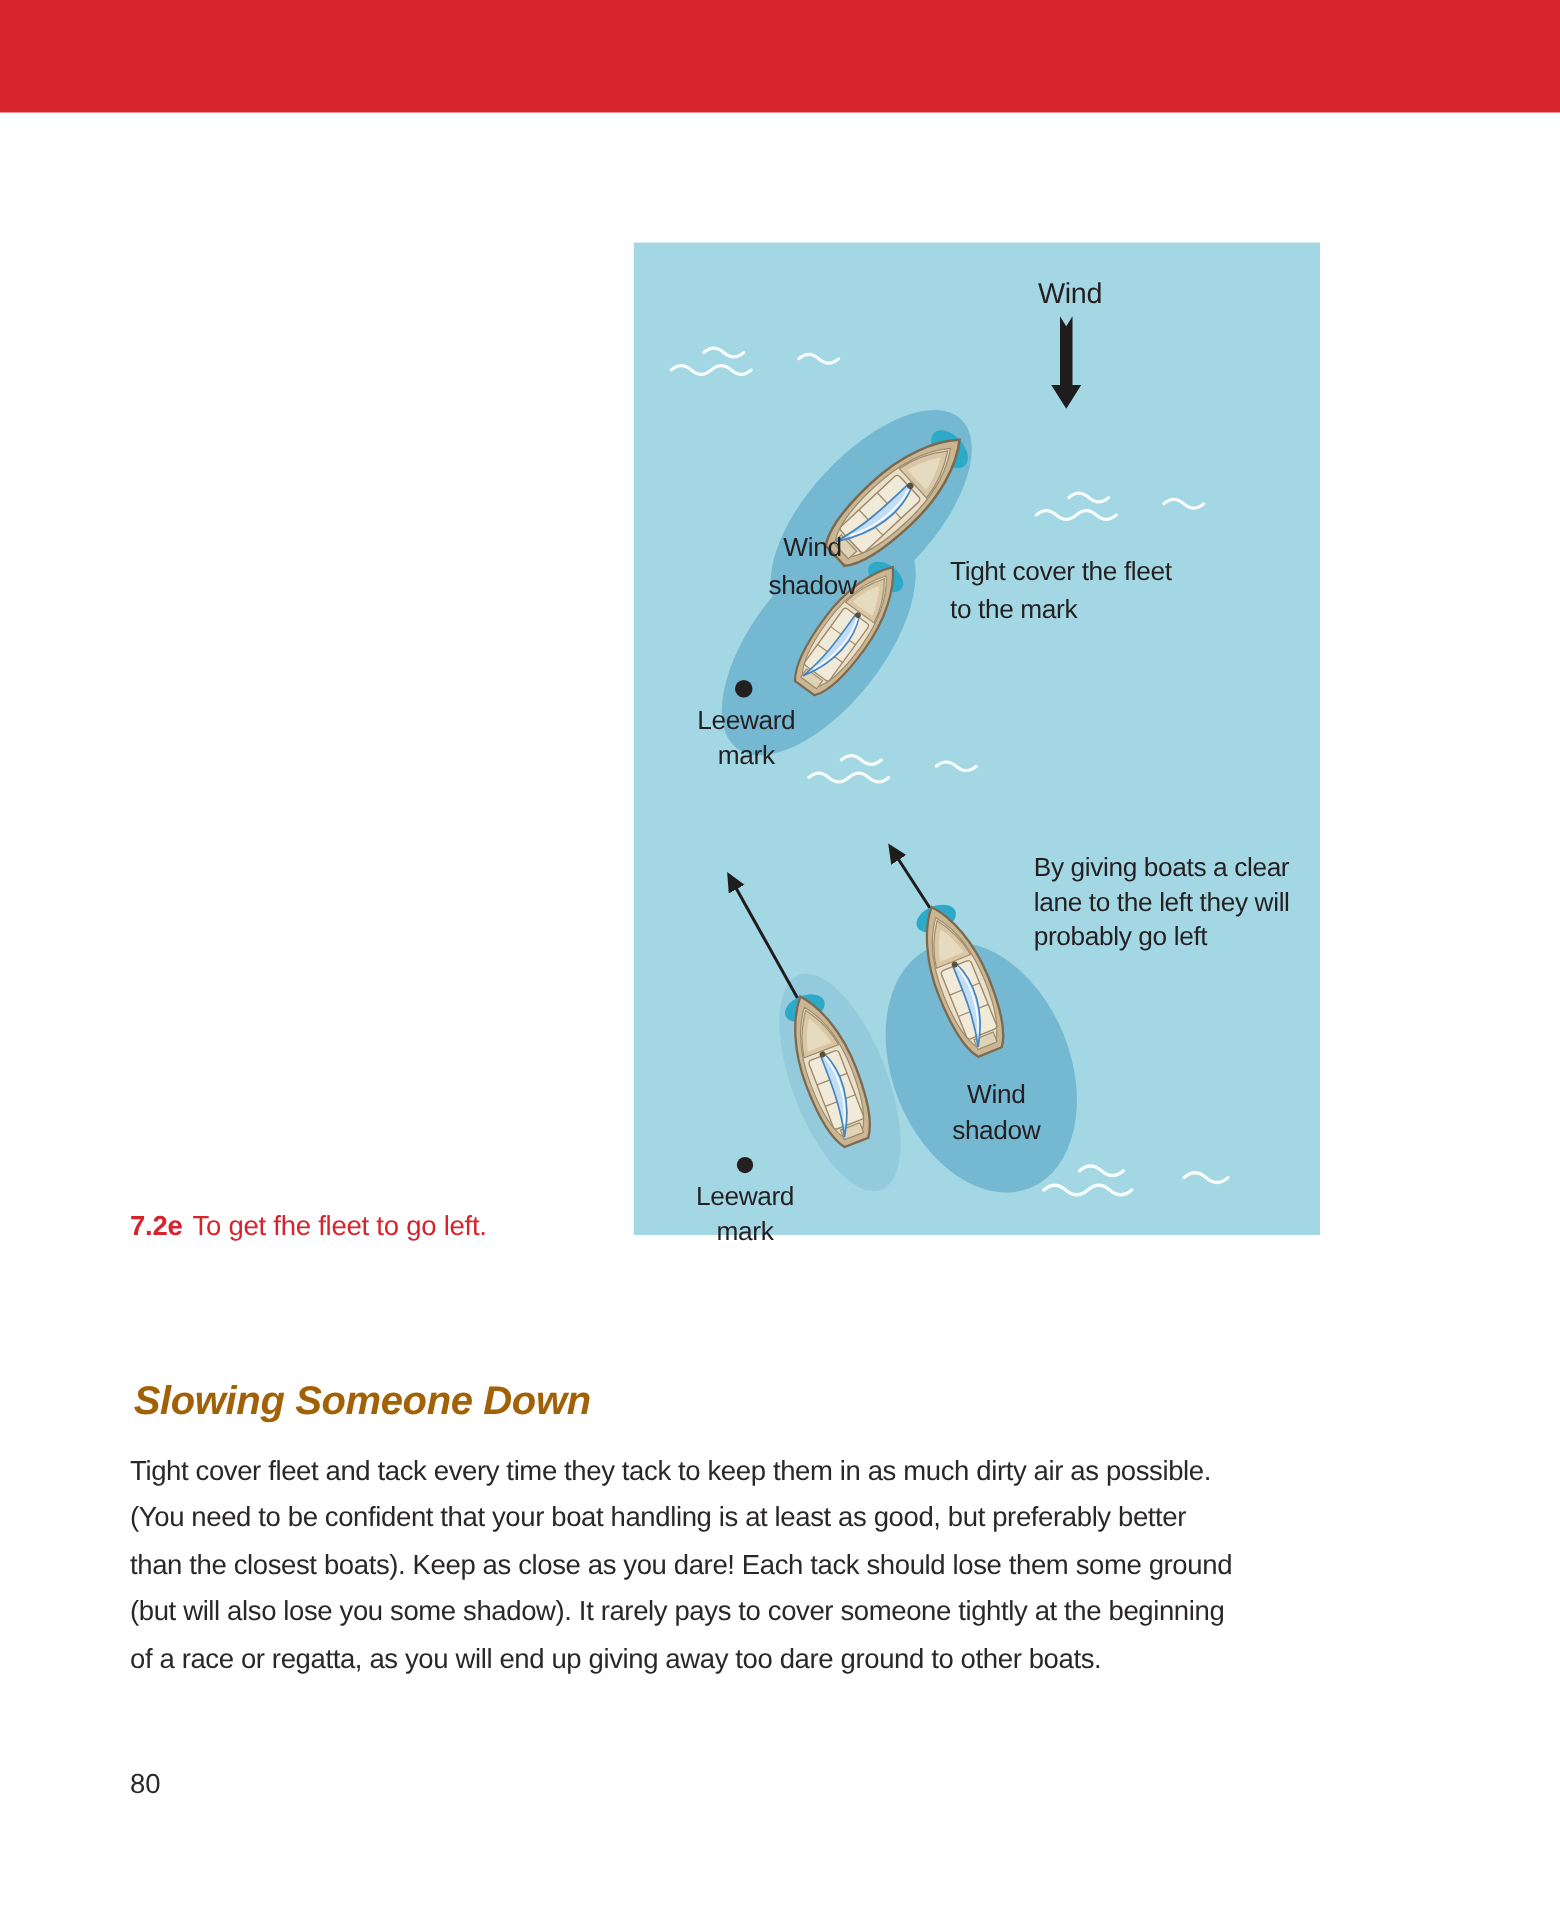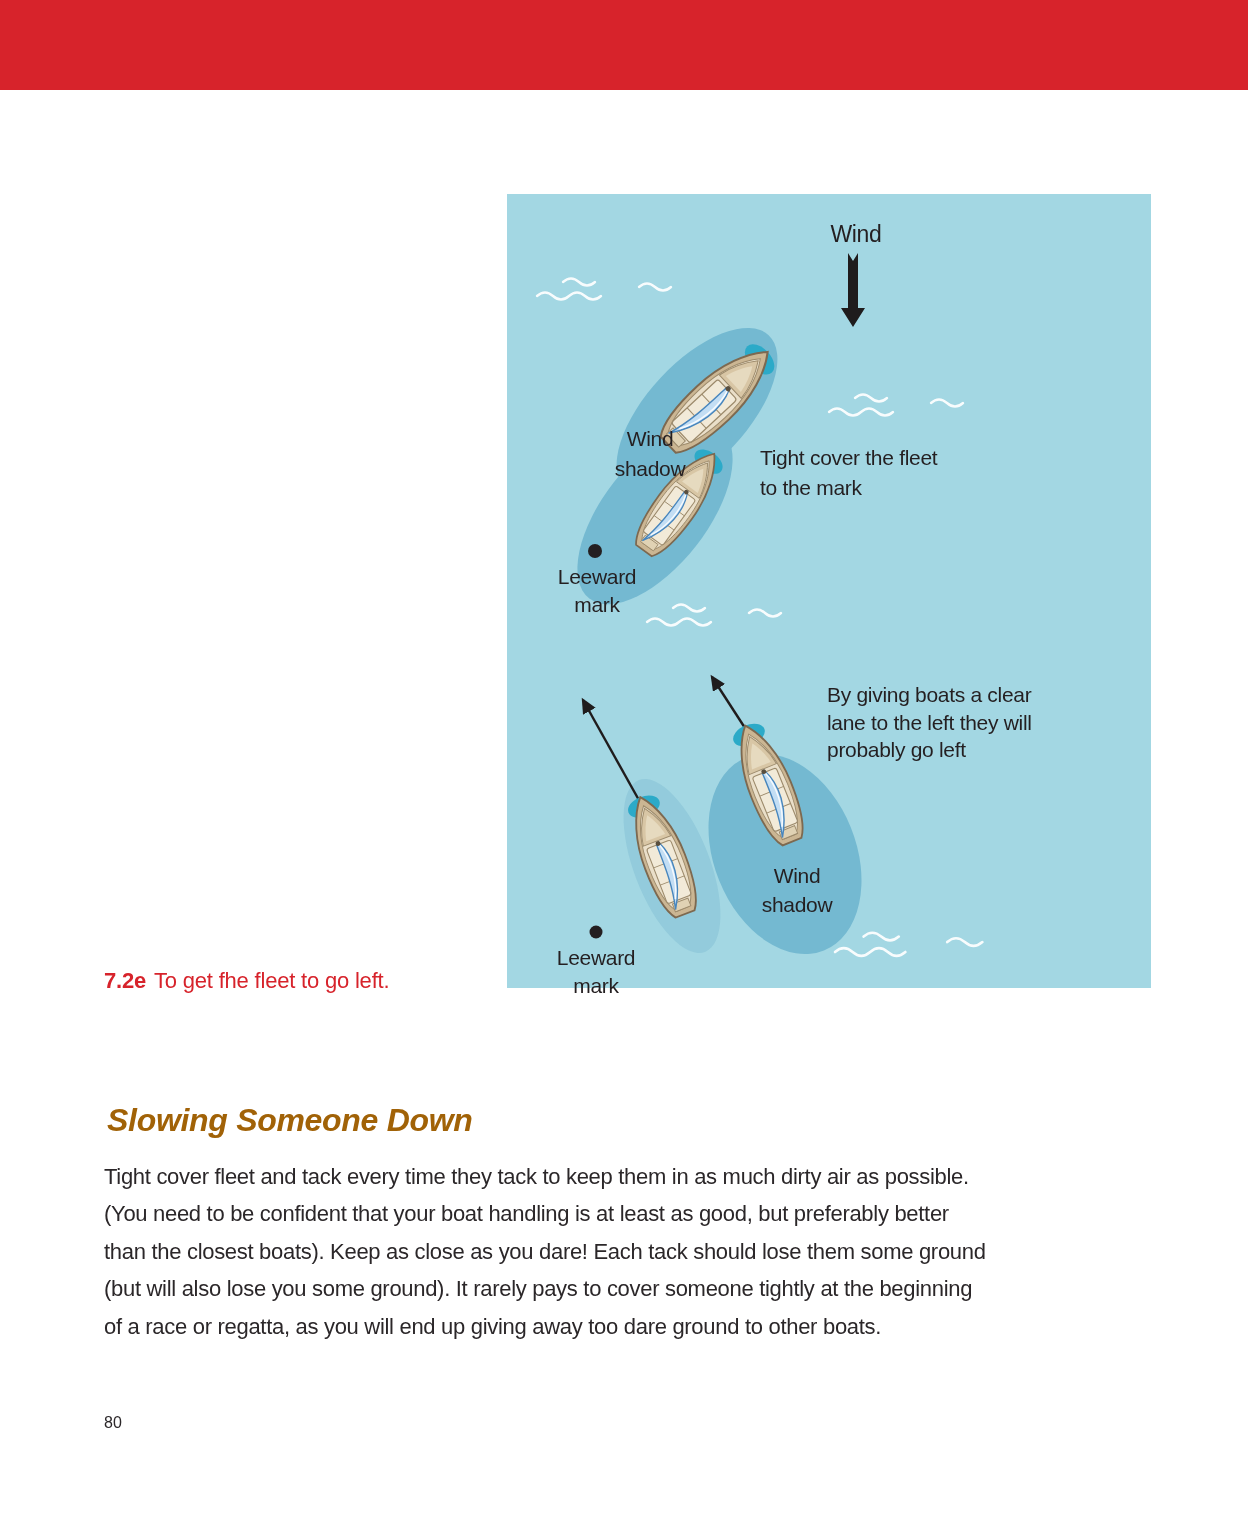--- a/index.html
+++ b/index.html
@@ -14,21 +14,21 @@
 
   .header-bar {
     position:absolute; left:0; top:0;
     width:1248px; height:90px;
     background:#d7232b;
   }
 
   
   .figure {
     position:absolute; left:507px; top:194px;
-    width:644px; height:794px;
+    width:549px; height:794px;
     background:#a3d7e3;
   }
   .fig-svg { position:absolute; left:0; top:0; display:block; }
 
   .fig-label {
     position:absolute;
     color:#241f21;
     font-size:21px;
     letter-spacing:-0.3px;
     line-height:28px;
@@ -63,21 +63,21 @@
   .body-text {
     position:absolute; left:104px; top:1158px;
     width:990px;
     color:#2b2729; font-size:22px;
     letter-spacing:-0.3px;
   }
   .body-text .line { line-height:37.4px; white-space:nowrap; }
 
   .page-number {
     position:absolute; left:104px; top:1414px;
-    color:#2b2729; font-size:16px;
+    color:#2b2729; font-size:22px;
   }
 </style>
 </head>
 <body>
 
 <div class="page">
 
   <div class="header-bar"></div>
 
   <div class="figure">
@@ -175,19 +175,19 @@
   <div class="caption">
     <span class="num">7.2e</span><span>To get fhe fleet to go left.</span>
   </div>
 
   <h2 class="heading">Slowing Someone Down</h2>
 
   <div class="body-text">
     <div class="line">Tight cover fleet and tack every time they tack to keep them in as much dirty air as possible.</div>
     <div class="line">(You need to be confident that your boat handling is at least as good, but preferably better</div>
     <div class="line">than the closest boats). Keep as close as you dare! Each tack should lose them some ground</div>
-    <div class="line">(but will also lose you some ground). It rarely pays to cover someone tightly at the beginning</div>
+    <div class="line">(but will also lose you some shadow). It rarely pays to cover someone tightly at the beginning</div>
     <div class="line">of a race or regatta, as you will end up giving away too dare ground to other boats.</div>
   </div>
 
   <div class="page-number">80</div>
 
 </div>
 
 </body></html>

